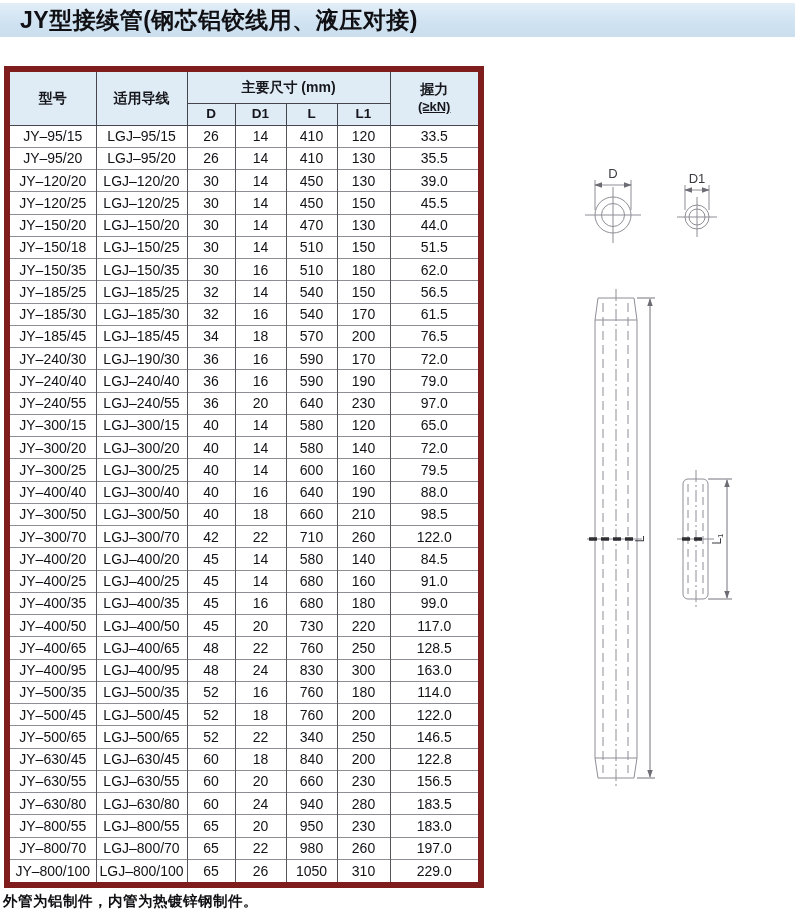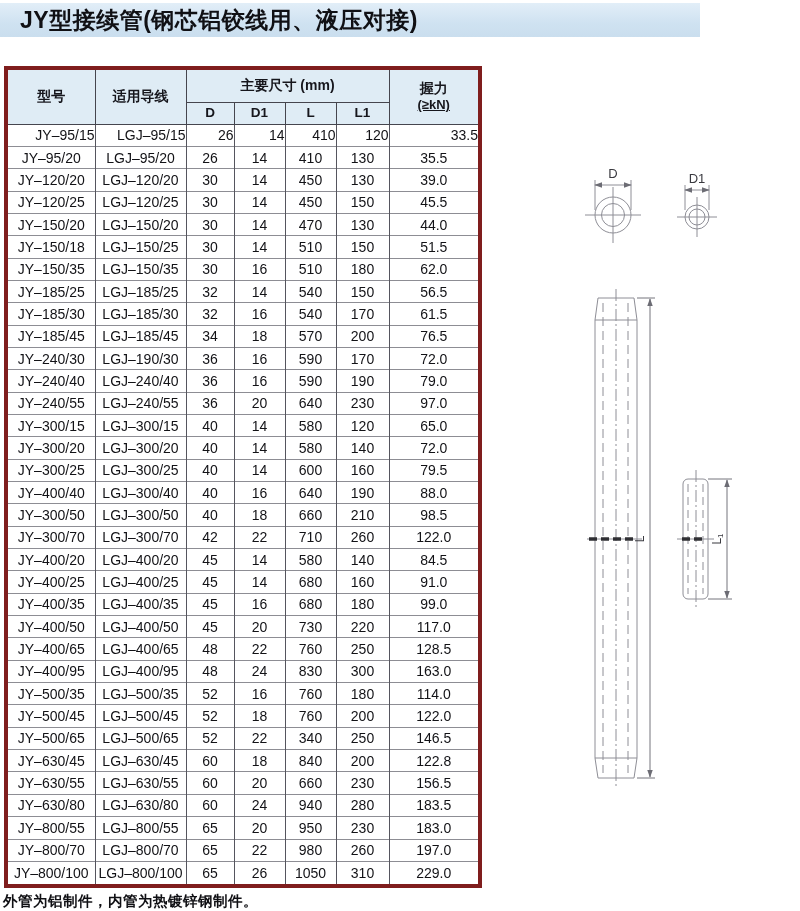--- a/index.html
+++ b/index.html
@@ -2,46 +2,46 @@
 <html><head>
 <meta charset="utf-8">
 <style>
   * { margin:0; padding:0; box-sizing:border-box; }
   html,body { background:#ffffff; }
   body {
     width:800px; height:911px; position:relative; overflow:hidden;
     font-family:"Liberation Sans","DejaVu Sans",sans-serif;
   }
   .titlebar {
-    position:absolute; left:0; top:3px; width:700px; height:34px;
+    position:absolute; left:0; top:3px; width:795px; height:34px;
     background:linear-gradient(180deg,#e2eef8 0%,#cfe2f1 60%,#cadeee 100%);
     display:flex; align-items:center; padding-left:20px;
   }
   .titlebar .title {
     font-size:23px; font-weight:bold; color:#101014; letter-spacing:0.5px;
   }
   table.spec {
     position:absolute; left:4px; top:66px; width:474px; height:822px;
     border-collapse:collapse; table-layout:fixed; text-align:center;
-    border:4px solid #7f1d1d;
+    border:6px solid #7f1d1d;
   }
   table.spec th {
     background:#dfecf5; font-weight:bold; font-size:14px; color:#16161c;
     border:1px solid #45454e; line-height:1.25; vertical-align:middle;
   }
   table.spec thead tr.h1 { height:34px; }
   table.spec thead tr.h2 { height:22px; }
   table.spec thead tr.h2 th { font-weight:bold; font-size:13.5px; }
   .grip-sub { font-size:13px; font-weight:bold;text-decoration:underline; }
   table.spec td {
     font-size:14px; color:#121216; vertical-align:middle;
     border-left:1px solid #55555e; border-right:1px solid #55555e;
     border-top:1px solid #8d8d94; background:#ffffff;
   }
-  table.spec tbody tr:first-child td { border-top:1px solid #3c3c44;text-align:right; }
+  table.spec tbody tr:first-child td { border-top:1px solid #3c3c44; }
   .footnote {
     position:absolute; left:3px; top:892px; font-size:14.5px; font-weight:600;
     color:#101014; letter-spacing:0.5px;
   }
   svg text { font-family:"Liberation Sans","DejaVu Sans",sans-serif; }
 </style>
 </head>
 <body>
 
 <div class="titlebar">

